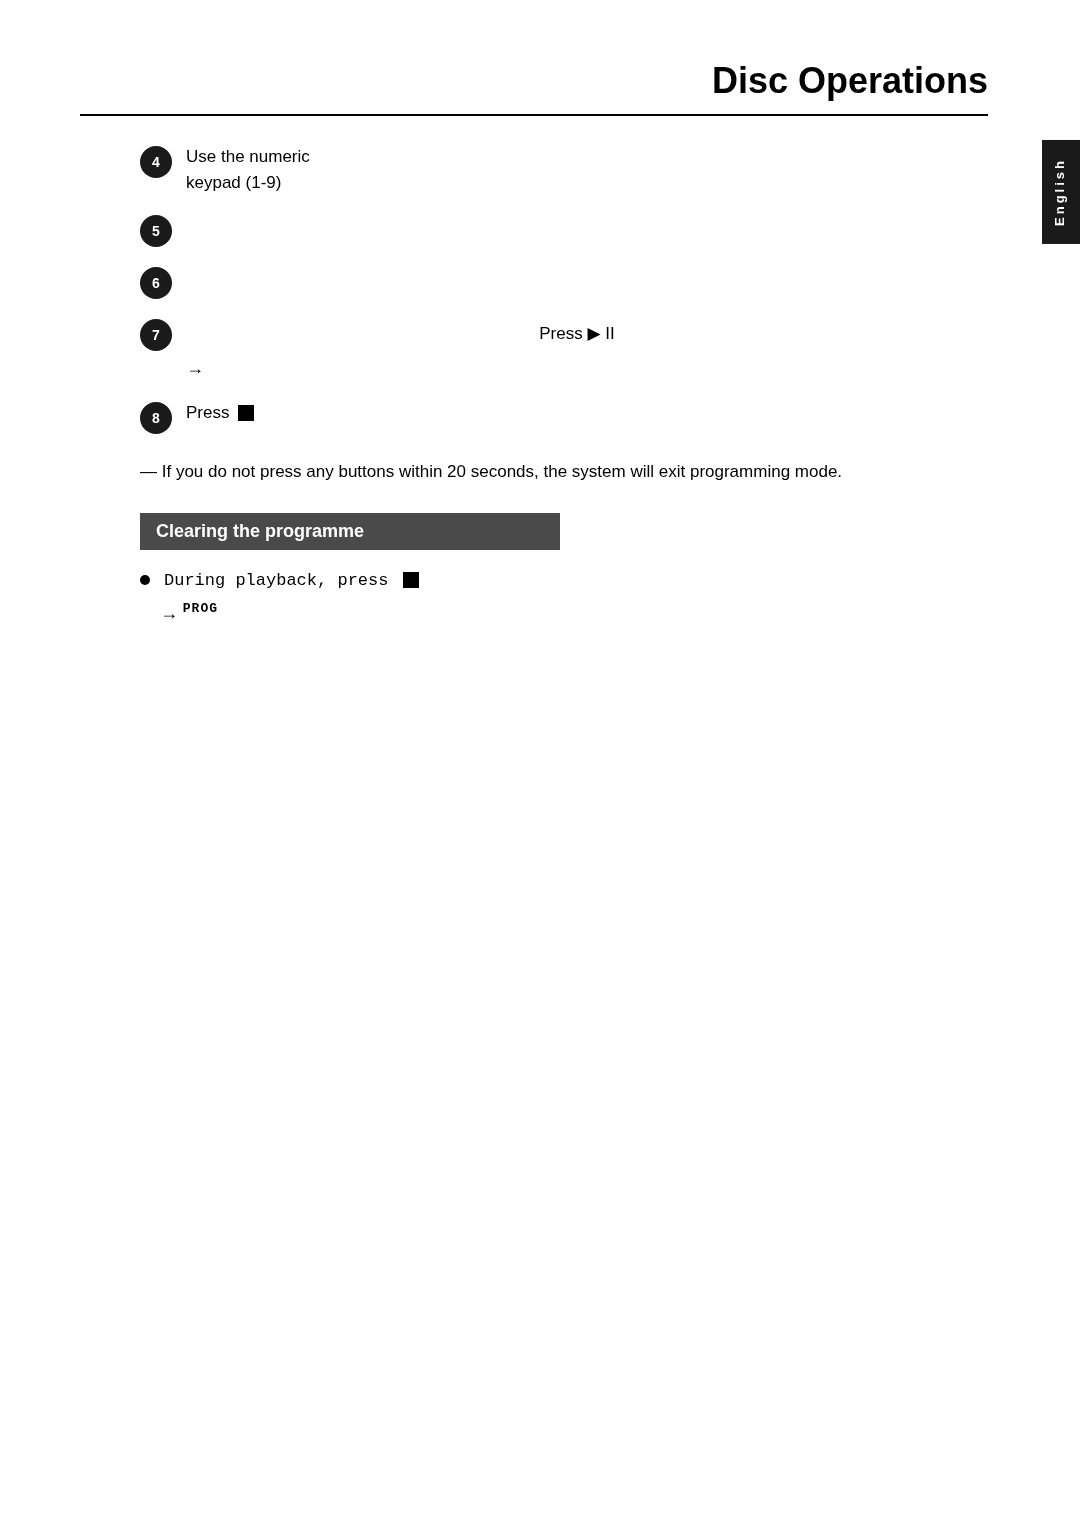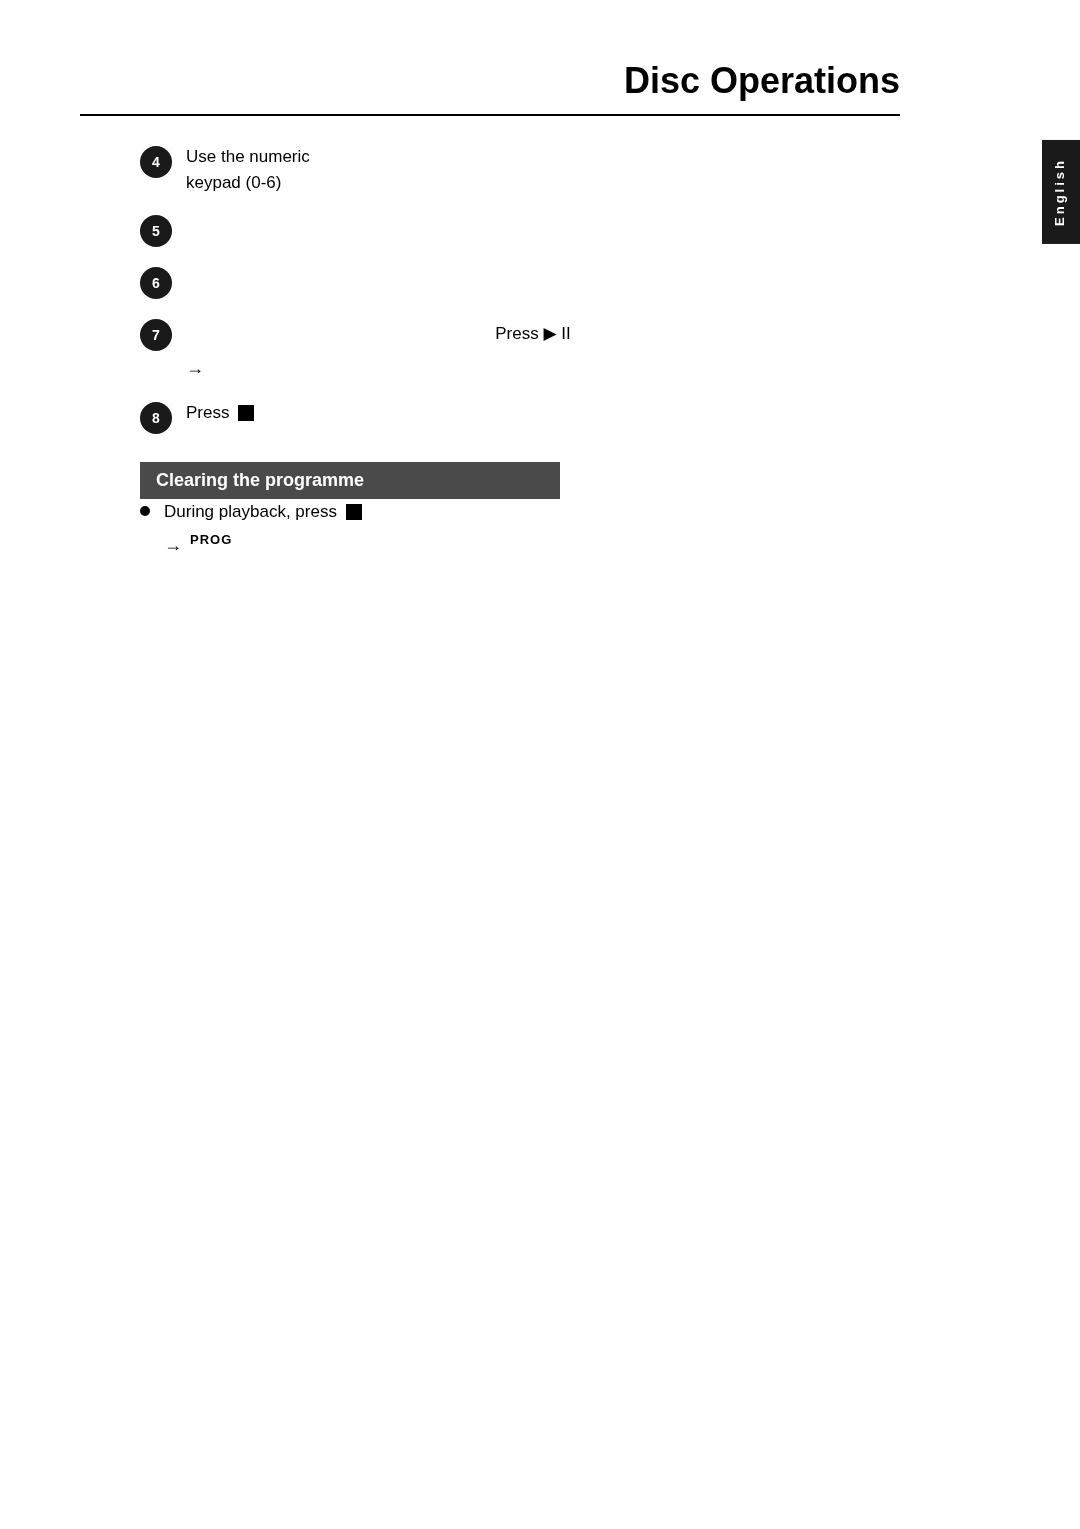--- a/index.html
+++ b/index.html
@@ -14,21 +14,21 @@
       background: #ffffff;
       font-family: Arial, Helvetica, sans-serif;
       position: relative;
       overflow: hidden;
     }
 
     .page-container {
       width: 100%;
       height: 100%;
       position: relative;
-      padding: 60px 120px 60px 80px;
+      padding: 60px 32px 60px 80px;
     }
 
     
     .page-title {
       text-align: right;
       font-size: 36px;
       font-weight: bold;
       color: #000000;
       padding-bottom: 12px;
       border-bottom: 2px solid #000000;
@@ -126,29 +126,31 @@
       color: #000000;
     }
 
     
     .section-header {
       background: #4a4a4a;
       color: #ffffff;
       font-size: 18px;
       font-weight: bold;
       padding: 8px 16px;
+      margin-bottom: 18px;
       display: inline-block;
       min-width: 420px;
     }
 
     
     .bullet-row {
       display: flex;
       align-items: flex-start;
       margin-bottom: 8px;
+      font-family: Liberation Mono, monospace;
     }
 
     .bullet-dot {
       width: 10px;
       height: 10px;
       background: #000000;
       border-radius: 50%;
       flex-shrink: 0;
       margin-right: 14px;
       margin-top: 7px;
@@ -195,21 +197,21 @@
   <div class="page-title">Disc Operations</div>
 
   <div class="side-tab">English</div>
 
   <div class="content">
 
     <div class="item-row">
       <div class="item-number">4</div>
       <div class="item-content">
         Use the <strong>numeric</strong><br>
-        <strong>keypad (0-6)</strong>
+        <strong>keypad (1-9)</strong>
       </div>
     </div>
 
     <div class="item-row">
       <div class="item-number">5</div>
     </div>
 
     <div class="item-row">
       <div class="item-number">6</div>
     </div>
@@ -226,20 +228,21 @@
     </div>
 
     <div class="item-row">
       <div class="item-number">8</div>
       <div class="item-content">
         Press <span class="stop-icon"></span>
       </div>
     </div>
 
     <div class="hint-section">
+      <div>— If you do not press any buttons within 20 seconds, the system will exit programming mode.</div>
     </div>
 
     <div>
       <div class="section-header">Clearing the programme</div>
     </div>
 
     <div class="bullet-row">
       <div class="bullet-dot"></div>
       <div class="bullet-content">
         During playback, press&nbsp;<span class="stop-icon"></span>

